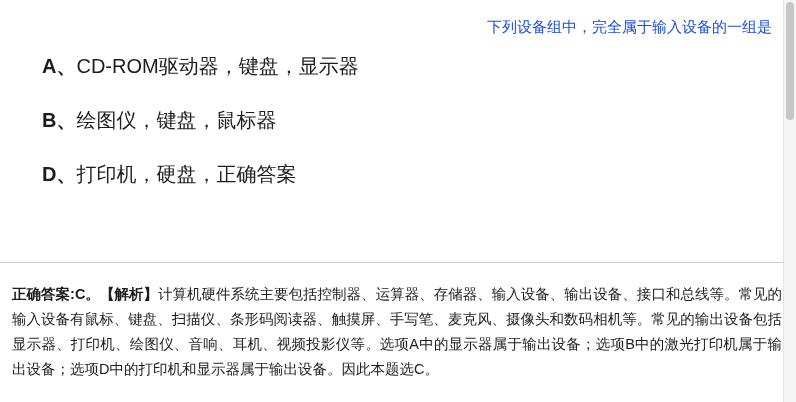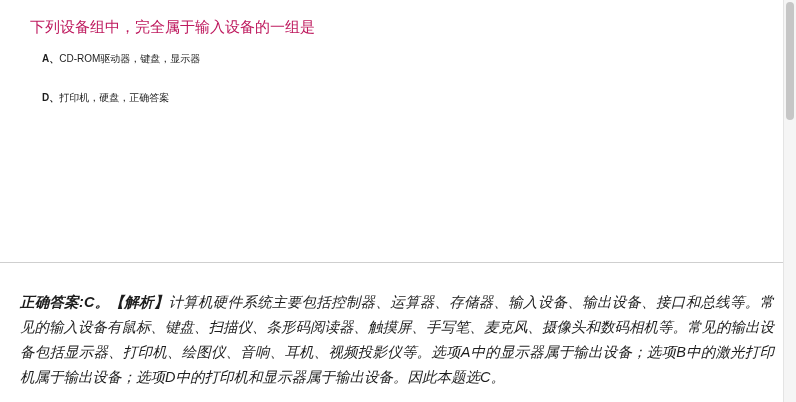--- a/index.html
+++ b/index.html
@@ -21,31 +21,32 @@
     height: 402px;
     box-sizing: border-box;
     background: #fff;
   }
   .question-block {
     padding: 16px 24px 0 24px;
   }
   .stem {
     font-size: 15px;
     line-height: 1.5;
-    color: #be185d;
+    color: #1d4ed8;
     margin: 0 0 12px 0;
     padding-left: 6px;
+    text-align: right;
   }
   .options {
     margin: 0;
     padding: 0;
     list-style: none;
   }
   .option {
-    font-size: 10px;
+    font-size: 20px;
     line-height: 1.5;
     color: #1d1d1d;
     padding: 0 0 0 18px;
     margin: 0 0 24px 0;
     white-space: nowrap;
   }
   .option .opt-label {
     font-weight: bold;
   }
   .divider {
@@ -60,22 +61,21 @@
     position: absolute;
     top: 282px;
     left: 12px;
     right: 14px;
   }
   .answer-text {
     font-size: 14.5px;
     line-height: 1.72;
     color: #1d1d1d;
     text-align: justify;
-    margin: 8px;
-    font-style: italic;
+    margin: 0;
   }
   .answer-text .strong {
     font-weight: bold;
   }
   .scrollbar-track {
     position: absolute;
     top: 0;
     right: 0;
     width: 12px;
     height: 402px;
@@ -98,20 +98,23 @@
 <div class="page">
 
   <div class="question-block">
     <p class="stem">下列设备组中，完全属于输入设备的一组是</p>
 
     <ul class="options">
       <li class="option">
         <span class="opt-label">A、</span><span class="opt-text">CD-ROM驱动器，键盘，显示器</span>
       </li>
       <li class="option">
+        <span class="opt-label">B、</span><span class="opt-text">绘图仪，键盘，鼠标器</span>
+      </li>
+      <li class="option">
         <span class="opt-label">D、</span><span class="opt-text">打印机，硬盘，正确答案</span>
       </li>
     </ul>
   </div>
 
   <div class="divider"></div>
 
   <div class="answer-block">
     <p class="answer-text"><span class="strong">正确答案:C。【解析】</span><span>计算机硬件系统主要包括控制器、运算器、存储器、输入设备、输出设备、接口和总线等。常见的输入设备有鼠标、键盘、扫描仪、条形码阅读器、触摸屏、手写笔、麦克风、摄像头和数码相机等。常见的输出设备包括显示器、打印机、绘图仪、音响、耳机、视频投影仪等。选项A中的显示器属于输出设备；选项B中的激光打印机属于输出设备；选项D中的打印机和显示器属于输出设备。因此本题选C。</span></p>
   </div>

